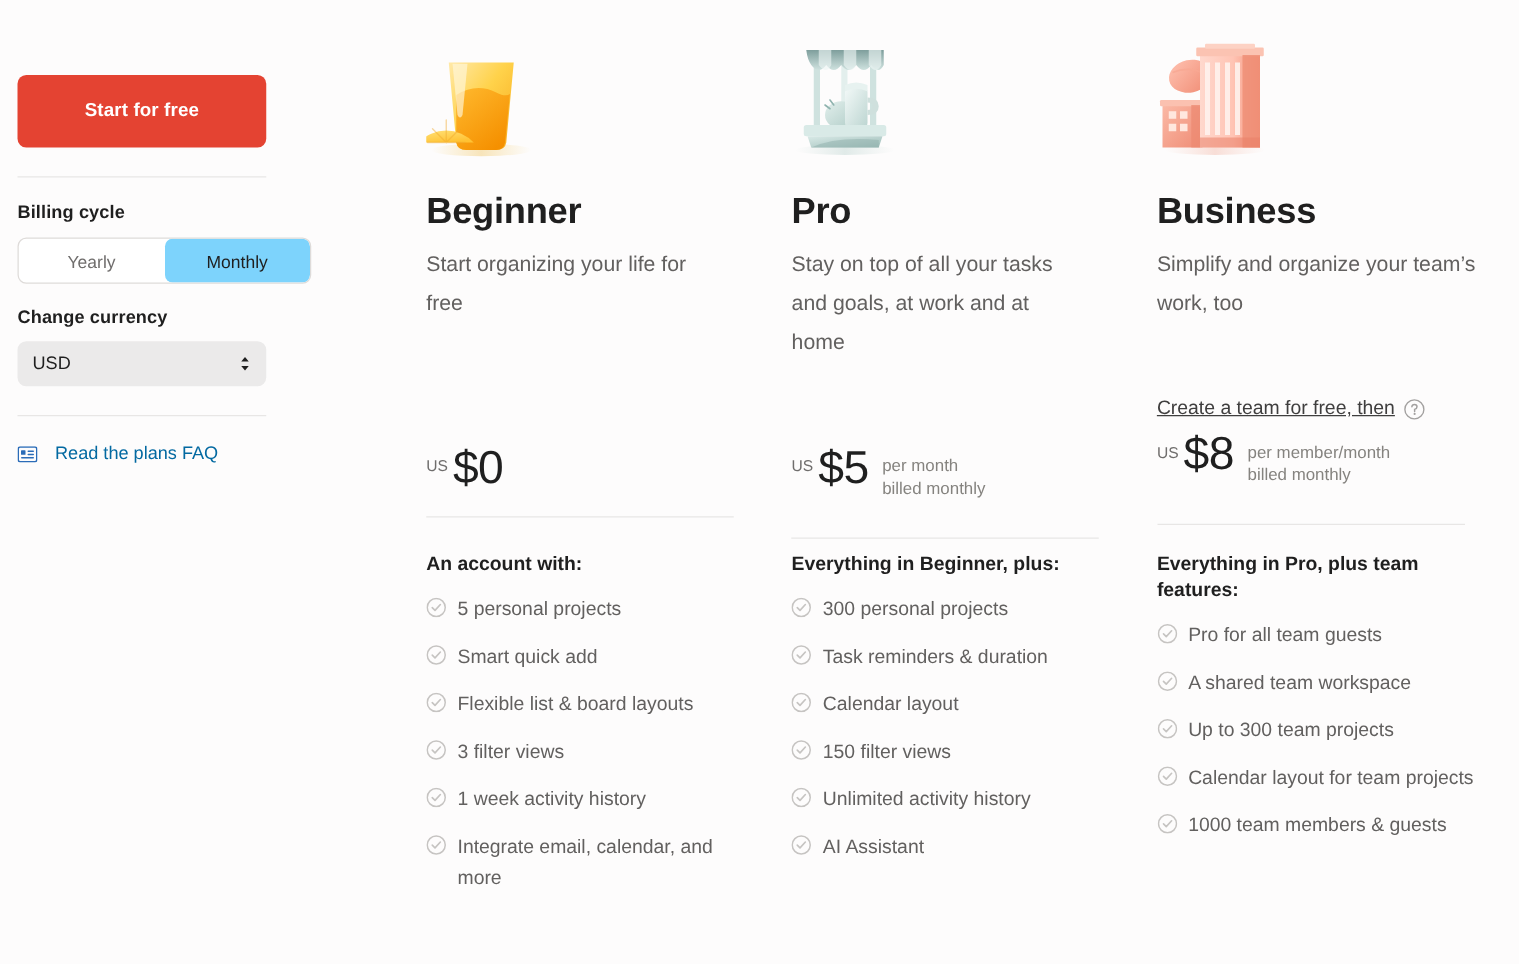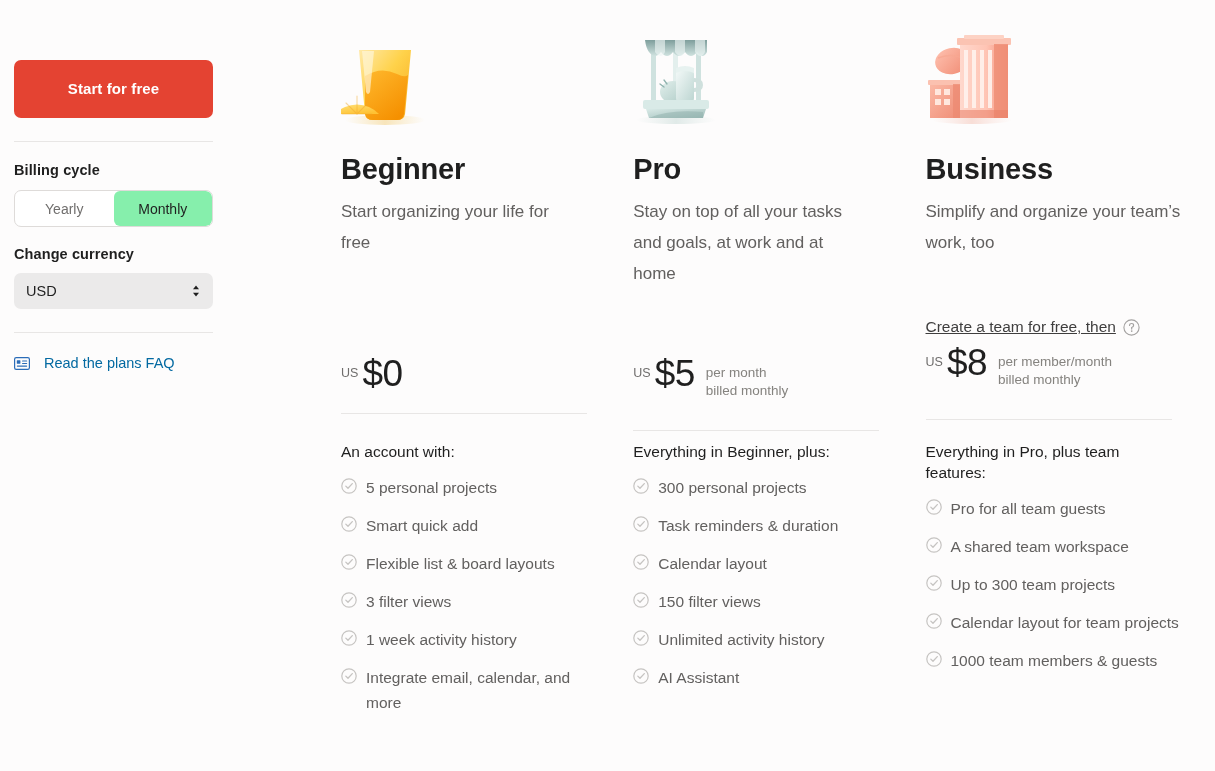--- a/index.html
+++ b/index.html
@@ -56,42 +56,42 @@
 
   .sb-label {
     font-size: 14.5px;
     font-weight: bold;
     color: #1f1f1f;
     letter-spacing: 0.1px;
   }
 
   .seg-control {
     display: flex;
-    width: 199px;
+    width: 235px;
     height: 37px;
     border: 1px solid #dedbd9;
     border-radius: 7px;
     overflow: hidden;
     background: #ffffff;
   }
   .seg-item {
     flex: 1 1 50%;
     display: flex;
     align-items: center;
     justify-content: center;
     font-size: 14px;
     color: #706e6d;
     cursor: pointer;
     background: transparent;
     border: none;
     font-family: "Liberation Sans", sans-serif;
     height: 100%;
   }
   .seg-item.active {
-    background: #86efac;
+    background: #7dd3fc;
     color: #1f1f1f;
     border-radius: 6px;
   }
 
   .currency-select {
     position: relative;
     width: 199px;
     height: 36px;
     background: #ebeaea;
     border-radius: 7px;
@@ -222,21 +222,21 @@
   }
 
   .features {
     position: absolute;
     left: 0;
     top: 441px;
     width: 255px;
   }
   .feat-head {
     font-size: 15.5px;
-    font-weight: normal;
+    font-weight: bold;
     color: #1f1f1f;
     line-height: 21px;
     margin-bottom: 13px;
   }
   .feat-list { margin: 0; padding: 0; list-style: none; }
   .feat-item {
     display: flex;
     align-items: flex-start;
     gap: 9px;
     margin-bottom: 13px;

